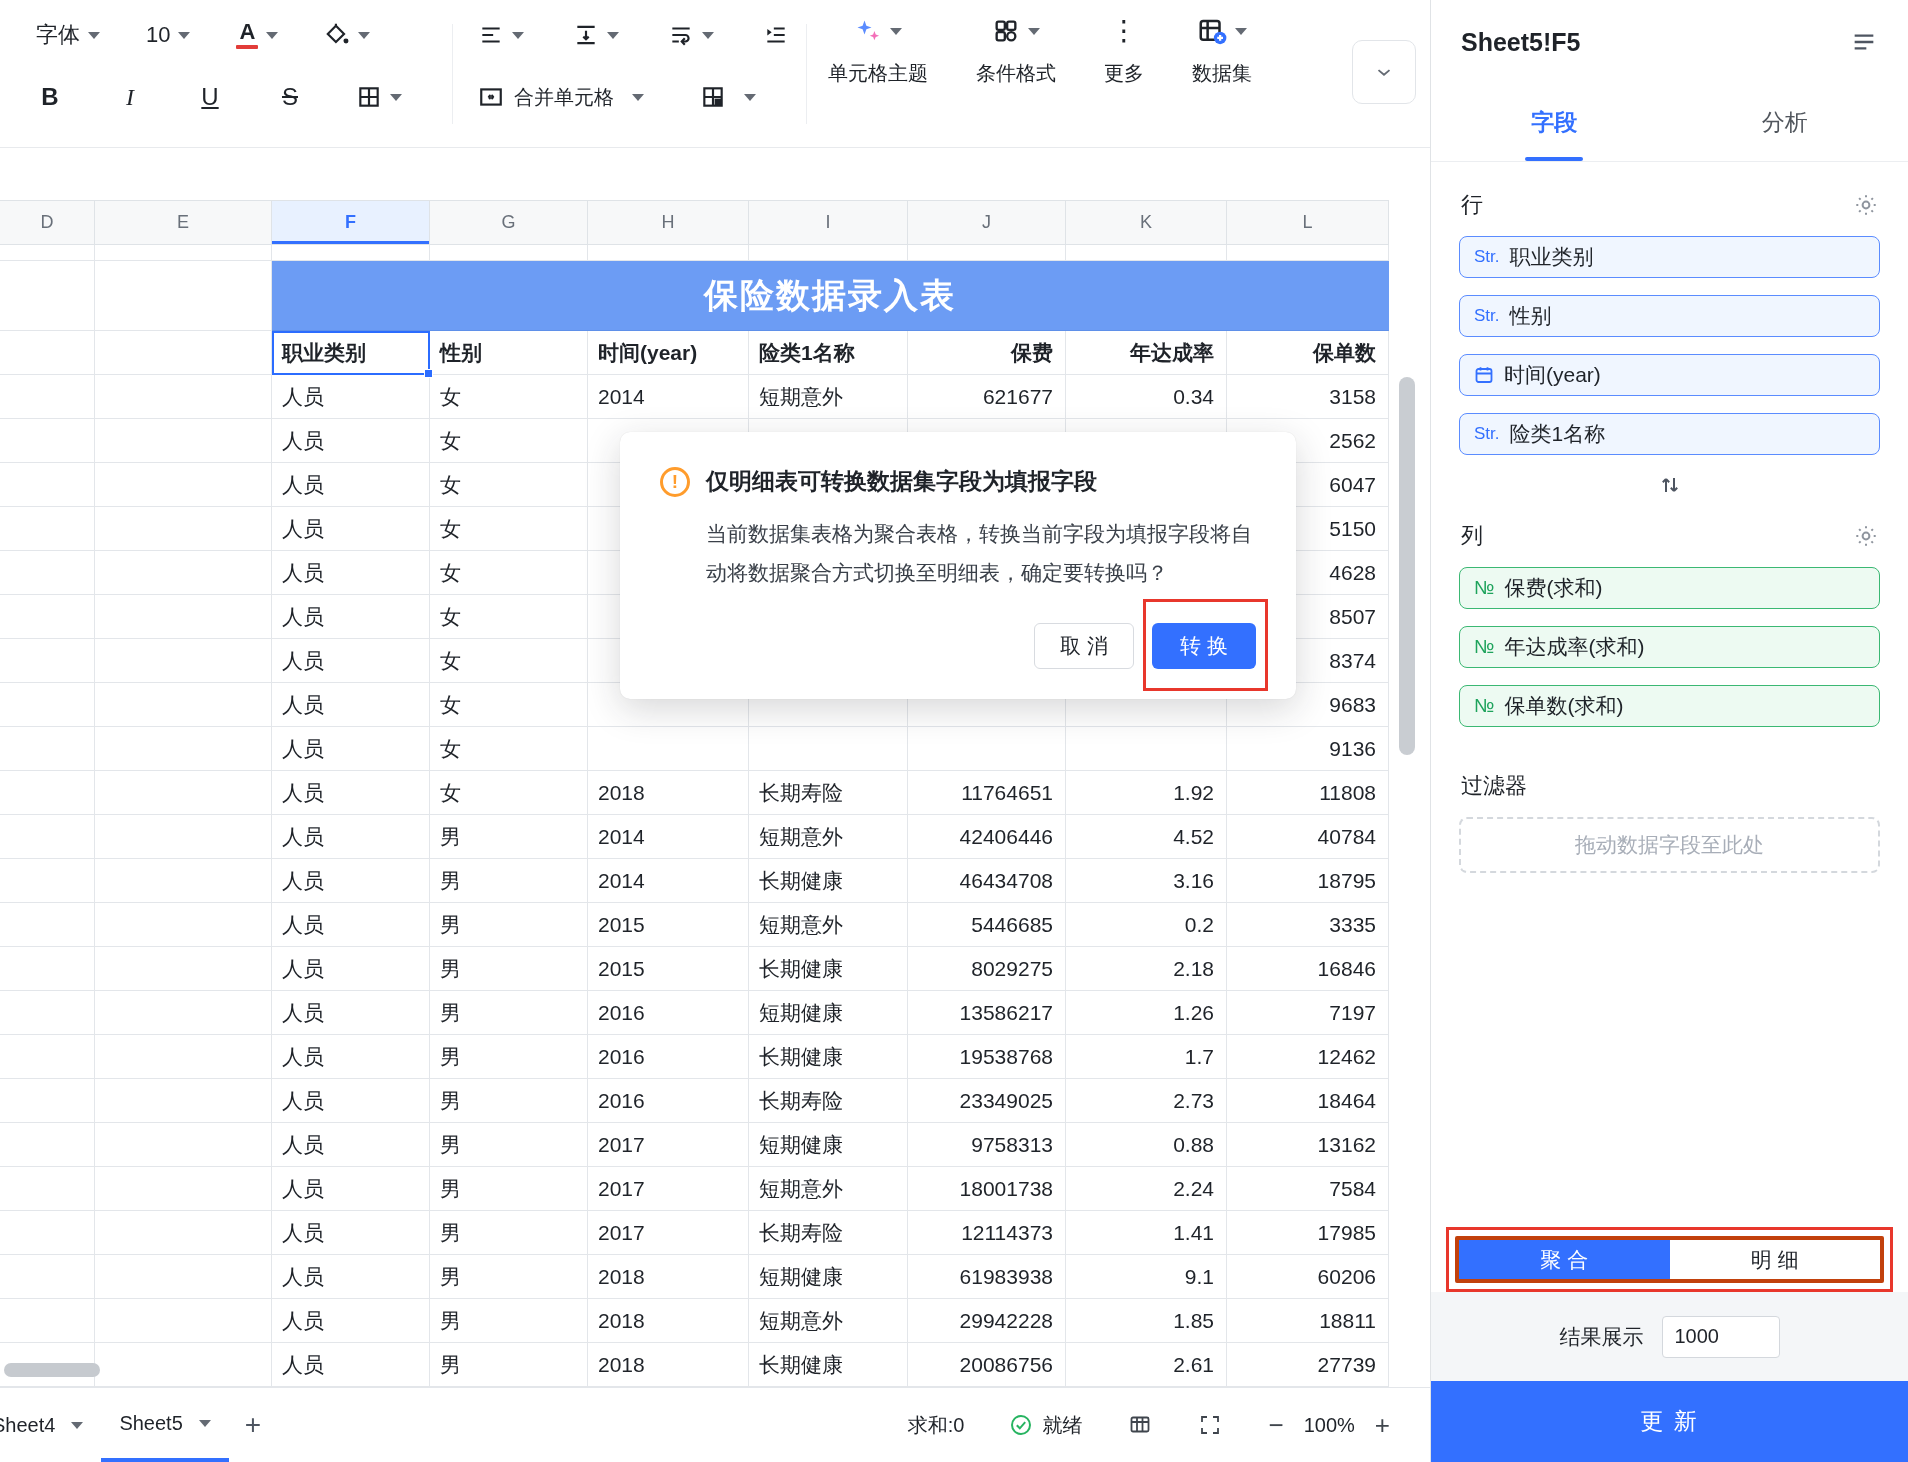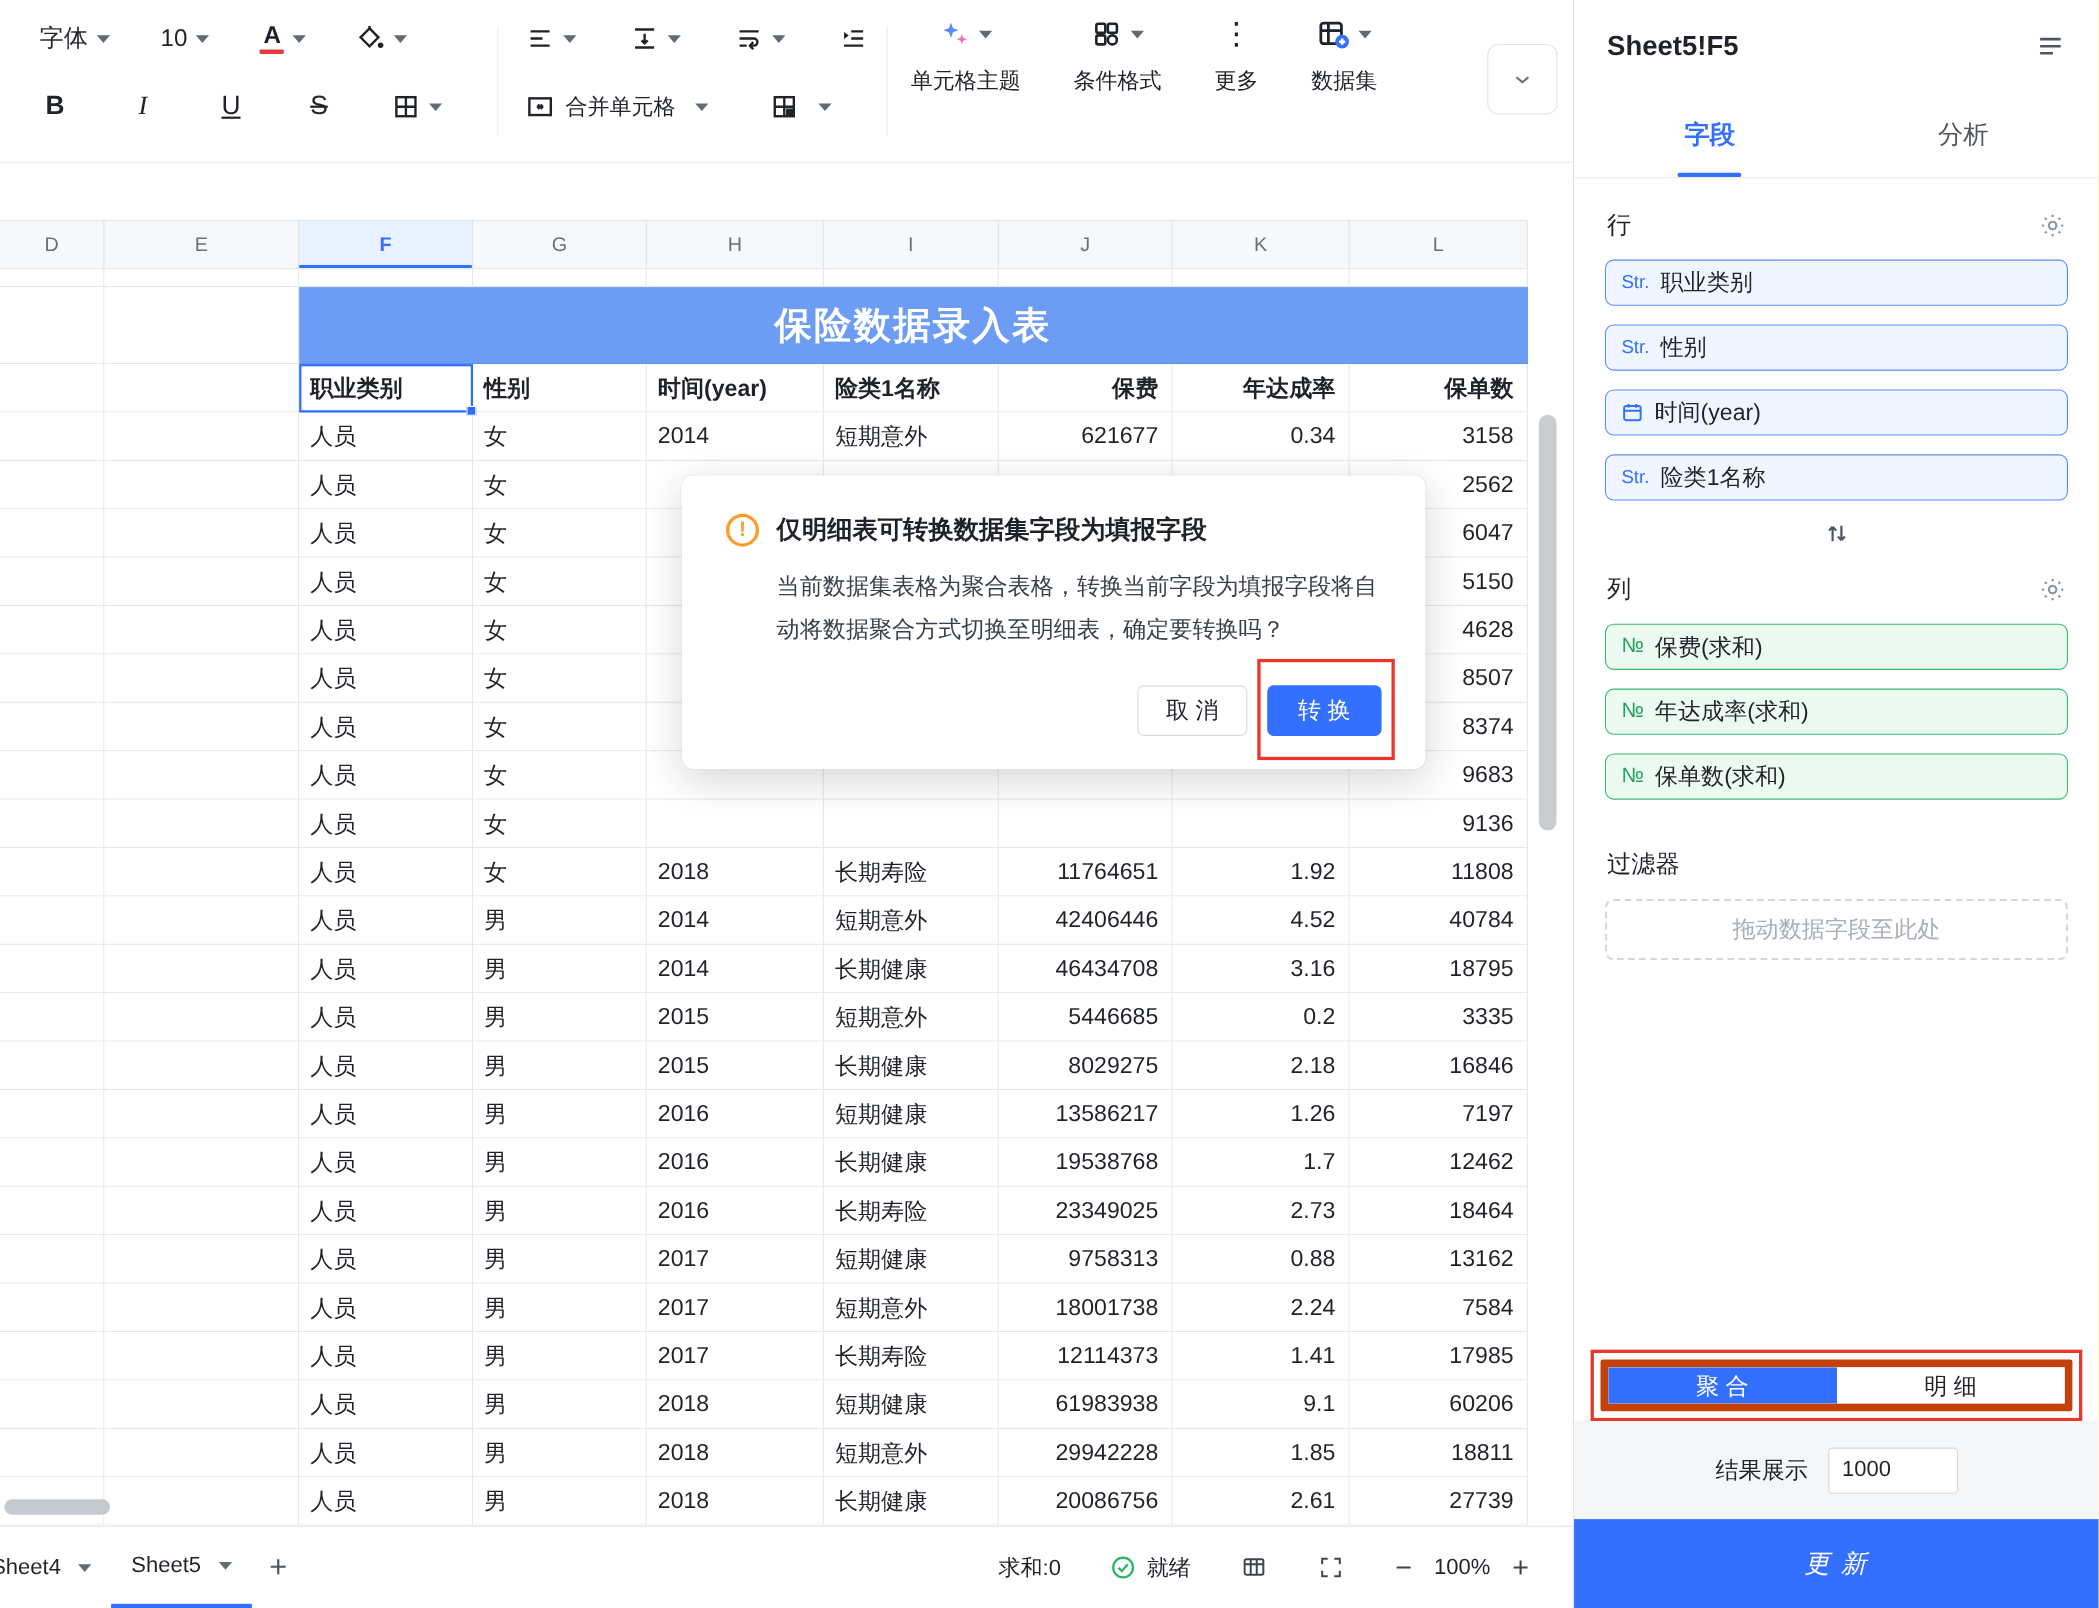--- a/index.html
+++ b/index.html
@@ -82,26 +82,26 @@
   .sb-content{flex:1;padding:4px 28px 0;overflow:hidden;}
   .sec-head{display:flex;justify-content:space-between;align-items:center;margin:24px 2px 16px;font-size:22px;color:#1f2329;}
   .fields{display:flex;flex-direction:column;gap:17px;}
   .pill{height:42px;border-radius:8px;display:flex;align-items:center;gap:10px;padding:0 14px;font-size:21px;background:#f0f6ff;border:1.5px solid #5b8cff;color:#1f2329;}
   .pill .pfx{color:#3370ff;font-size:17px;flex:0 0 auto;}
   .pill.green{background:#edfaf2;border-color:#3bb873;}
   .pill.green .pfx{color:#1ea35c;font-size:19px;}
   .swap{display:flex;justify-content:center;margin:18px 0 2px;}
   .dropzone{height:56px;border:2px dashed #d4d8dd;border-radius:8px;display:flex;align-items:center;justify-content:center;color:#a8aeb8;font-size:21px;}
   .toggle-outer{margin:0 15px;border:3px solid #e8372c;padding:6px;}
-  .toggle{display:flex;height:47px;border:7px solid #c2410c;border-radius:2px;overflow:hidden;}
+  .toggle{display:flex;height:47px;border:4px solid #c2410c;border-radius:2px;overflow:hidden;}
   .tg-left{flex:1;display:flex;align-items:center;justify-content:center;background:#3370ff;color:#fff;font-size:21px;}
   .tg-right{flex:1;display:flex;align-items:center;justify-content:center;background:#fff;color:#1f2329;font-size:21px;}
   .sb-result{height:89px;background:#f4f6f8;display:flex;align-items:center;justify-content:center;gap:18px;font-size:21px;}
   .sb-result input{width:118px;height:42px;border:1px solid #d4d8dd;border-radius:4px;font-size:20px;padding:0 12px;background:#fff;color:#1f2329;font-family:inherit;}
-  .sb-update{height:81px;background:#3370ff;color:#fff;font-size:23px;border:none;font-family:inherit;letter-spacing:2px;cursor:pointer;font-style:italic;}
+  .sb-update{height:81px;background:#3370ff;color:#fff;font-size:23px;border:none;font-family:inherit;letter-spacing:2px;cursor:pointer;}
   svg{display:block;}
 </style>
 </head>
 <body>
 
 <div class="app">
   <div class="main">
 
     <div class="toolbar">
       <div class="g-font-r1">

